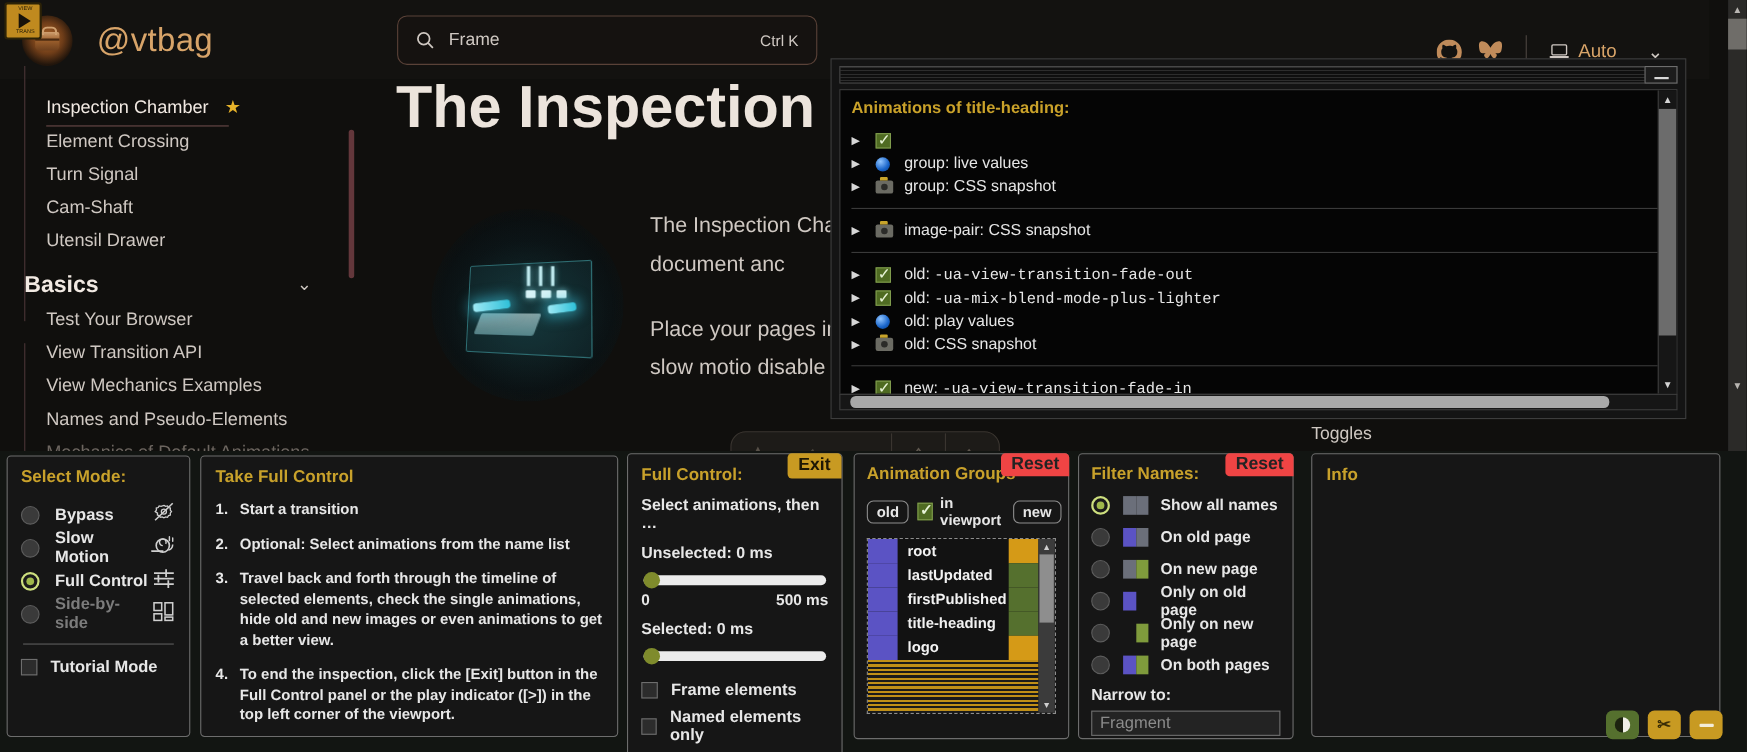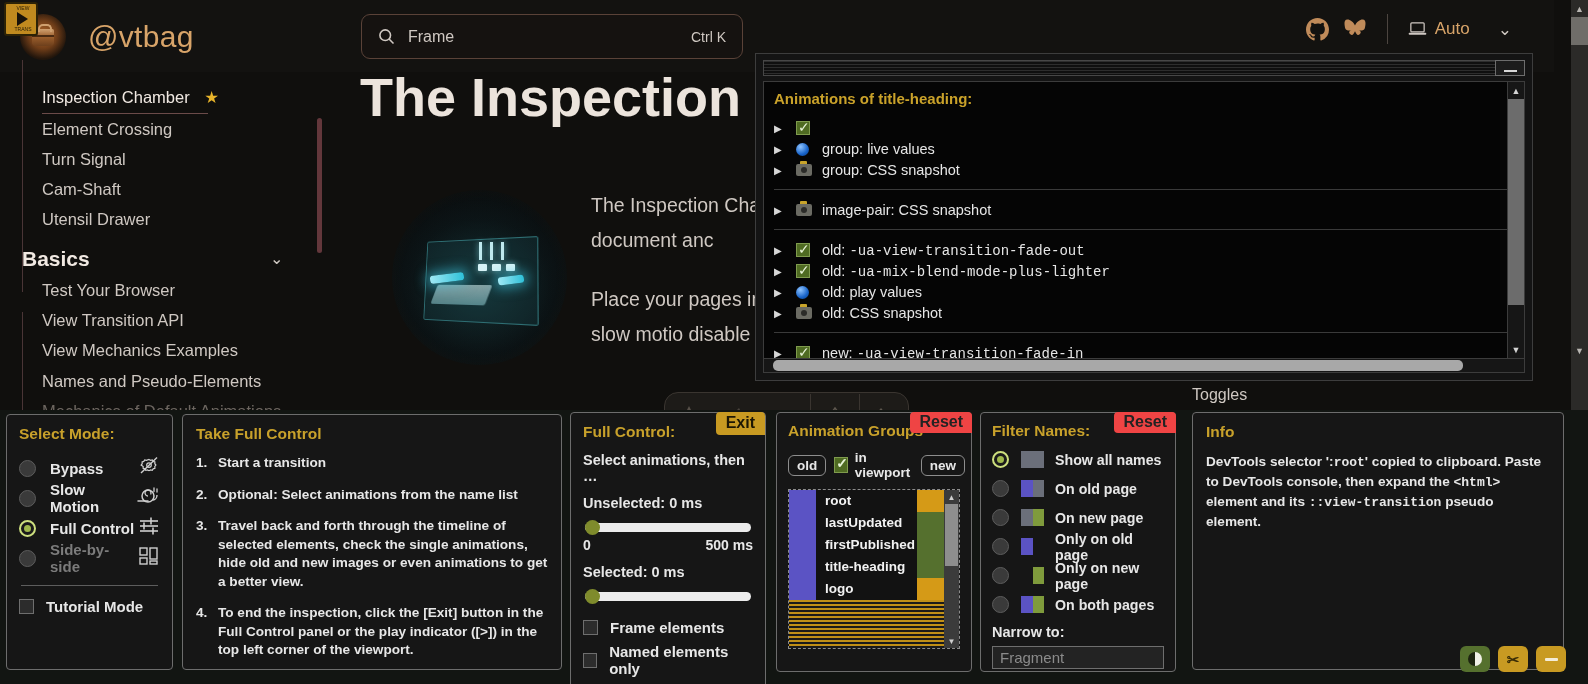--- a/index.html
+++ b/index.html
@@ -55,21 +55,21 @@
   .corner-icon .mini.b { bottom: 1px; }
 
   .searchbox {
     position: absolute; left: 361px; top: 14px; width: 382px; height: 45px;
     border: 1px solid #5a4238; border-radius: 9px; background: #151210;
     display: flex; align-items: center; padding: 0 16px;
   }
   .searchbox .ph { color: #cfc8c2; font-size: 16px; margin-left: 13px; flex: 1; }
   .searchbox .kbd { color: #cfc8c2; font-size: 14px; }
 
-  .hdr-right { position: absolute; right: 42px; top: 14px; display: flex; align-items: center; gap: 14px; }
+  .hdr-right { position: absolute; right: 42px; top: 32px; display: flex; align-items: center; gap: 14px; }
   .hdr-right .sep { width: 1px; height: 30px; background: #4c4540; margin: 0 6px; }
   .theme-btn { display: flex; align-items: center; gap: 8px; color: #d8a469; font-size: 17px; }
   .chev { color: #cfc8c2; font-size: 17px; margin-left: 14px; }
 
   
   .sidebar { position: absolute; left: 0; top: 60px; width: 330px; height: 360px; }
   .side-rule { position: absolute; left: 22px; top: 0; width: 1px; height: 232px; background: #4a3536; }
   .side-rule2 { position: absolute; left: 22px; top: 252px; width: 1px; height: 110px; background: #4a3536; }
   .side-item {
     position: absolute; left: 42px; font-size: 16.5px; color: #cfc8c2; white-space: nowrap;
@@ -721,23 +721,20 @@
     </div>
 
     <div class="narrow-lbl">Narrow to:</div>
     <div class="narrow-inp">
       <span>Fragment</span>
     </div>
   </div>
 
   <div class="panel" id="p-info">
     <div class="panel-title">Info</div>
-    <div class="info-p">
-      <span>DevTools selector ':</span><code>root</code><span>' copied to clipboard. Paste to DevTools console, then expand the </span><code>&lt;html&gt;</code><span> element and its </span><code>::view-transition</code><span> pseudo element.</span>
-    </div>
   </div>
 
   <div class="corner-btns">
     <div class="cbtn green">
         <span class="half"></span>
       </div>
     <div class="cbtn amber">
         <span class="cut">✂</span>
       </div>
     <div class="cbtn amber">

